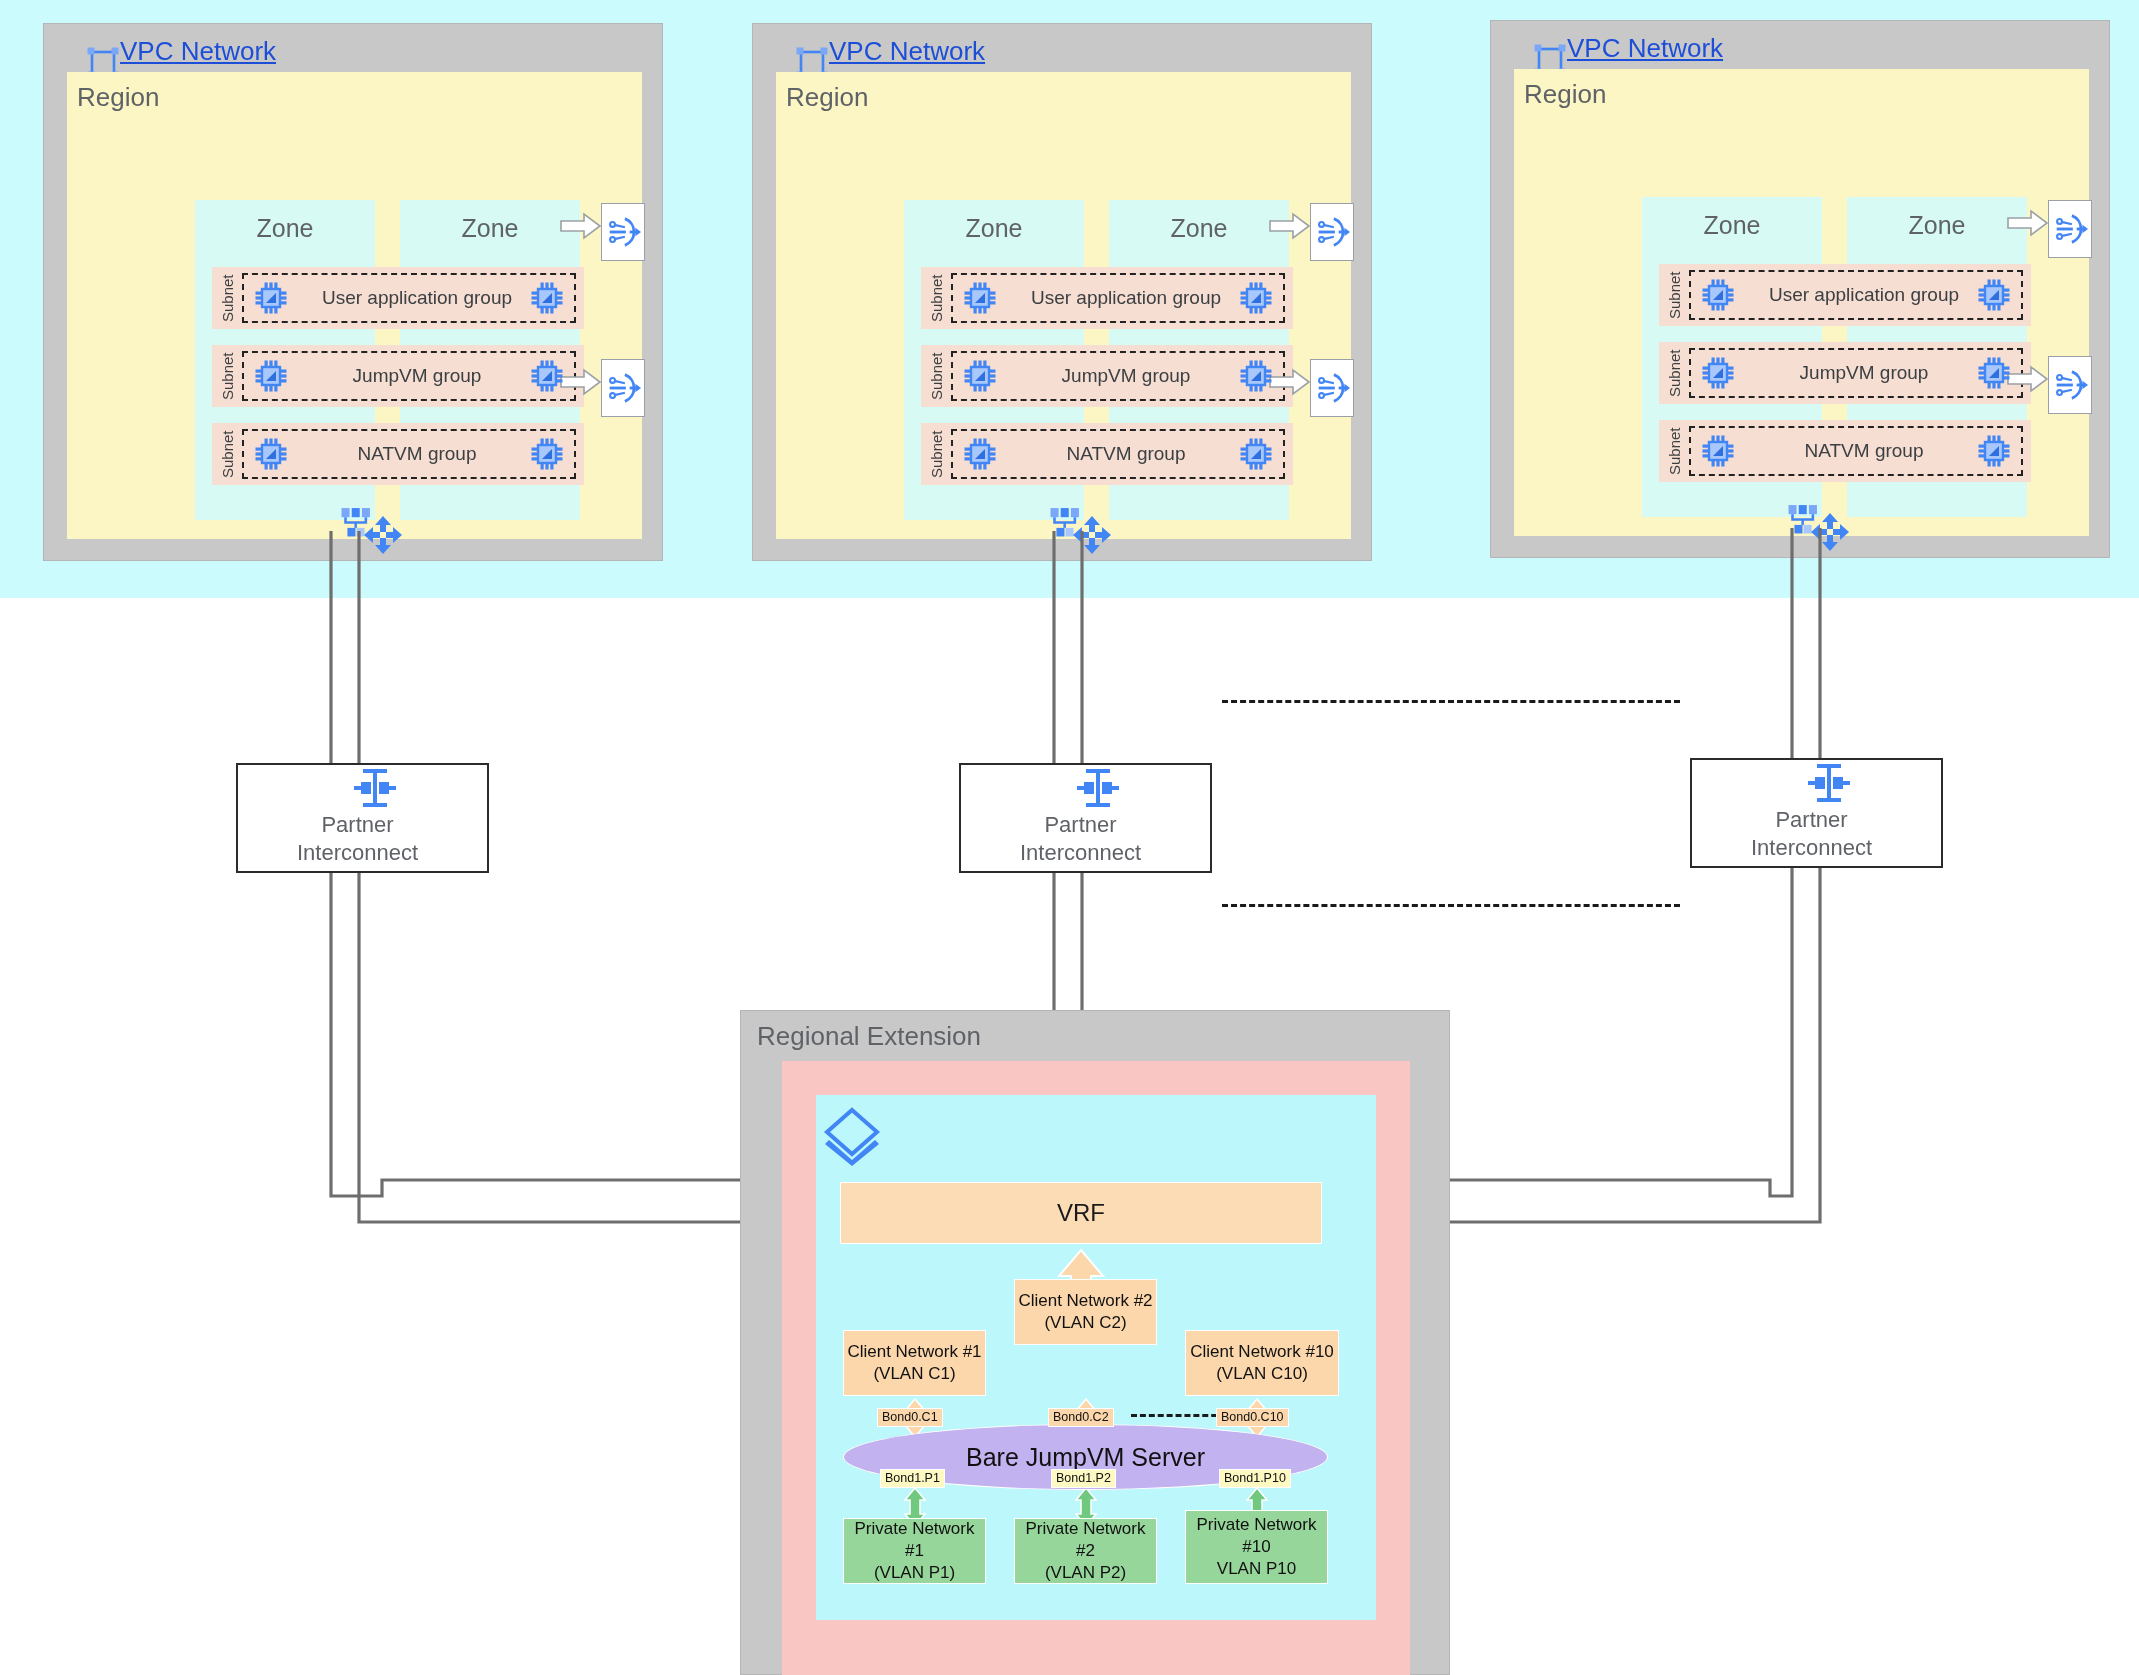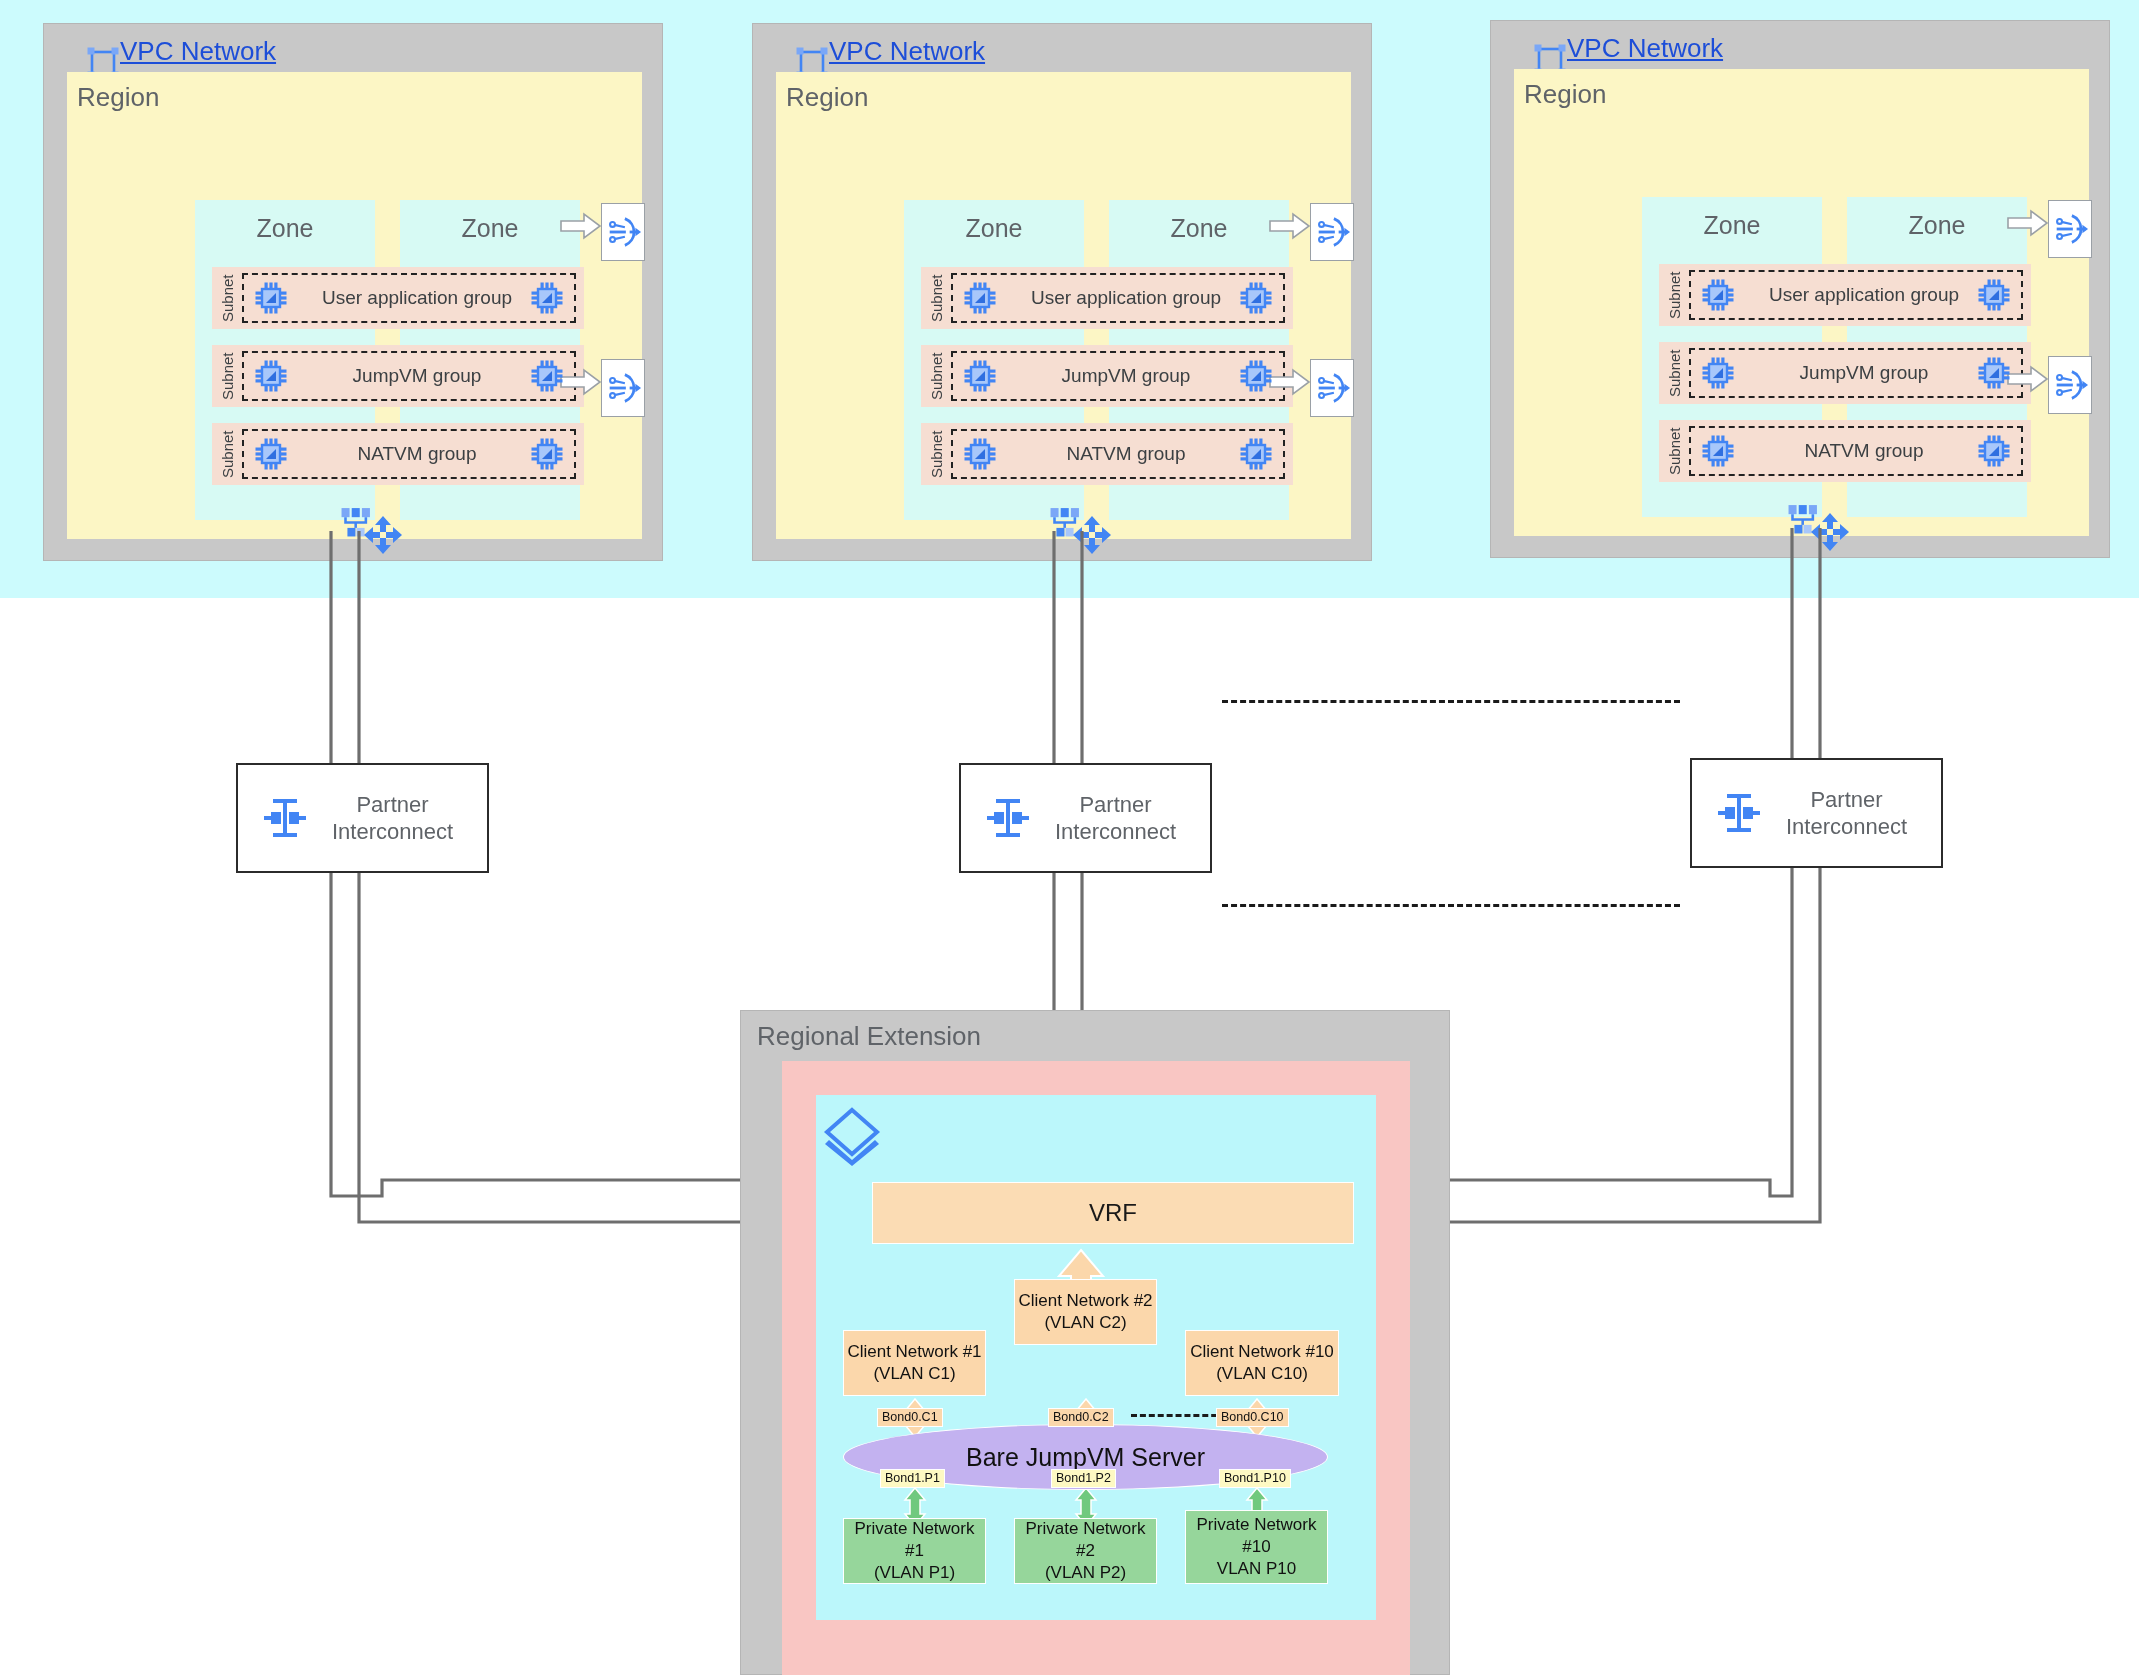--- a/index.html
+++ b/index.html
@@ -115,20 +115,21 @@
   .subnet-tree-icon { position: absolute; width: 34px; height: 30px; }
   .cloud-router-icon { position: absolute; width: 38px; height: 38px; }
 
   
   .pi-box {
     background: #ffffff;
     border: 2px solid #2b2b2b;
     display: flex;
     align-items: center;
     z-index: 5;
+    flex-direction: column;
   }
   .pi-icon { width: 46px; height: 46px; margin-left: 24px; flex: 0 0 46px; }
   .pi-label {
     flex: 1 1 auto;
     text-align: center;
     font-size: 22px;
     color: #5f6368;
     line-height: 1.25;
     padding-right: 10px;
   }
@@ -151,21 +152,20 @@
 
   .vrf-box {
     background: #fbdcb4;
     border: 1px solid #ffffff;
     display: flex;
     align-items: center;
     justify-content: center;
     font-size: 24px;
     color: #1a1a1a;
     z-index: 4;
-    margin-left: 32px;
   }
 
   .net-box {
     border: 1px solid #ffffff;
     display: flex;
     align-items: center;
     justify-content: center;
     text-align: center;
     font-size: 17px;
     color: #111;

